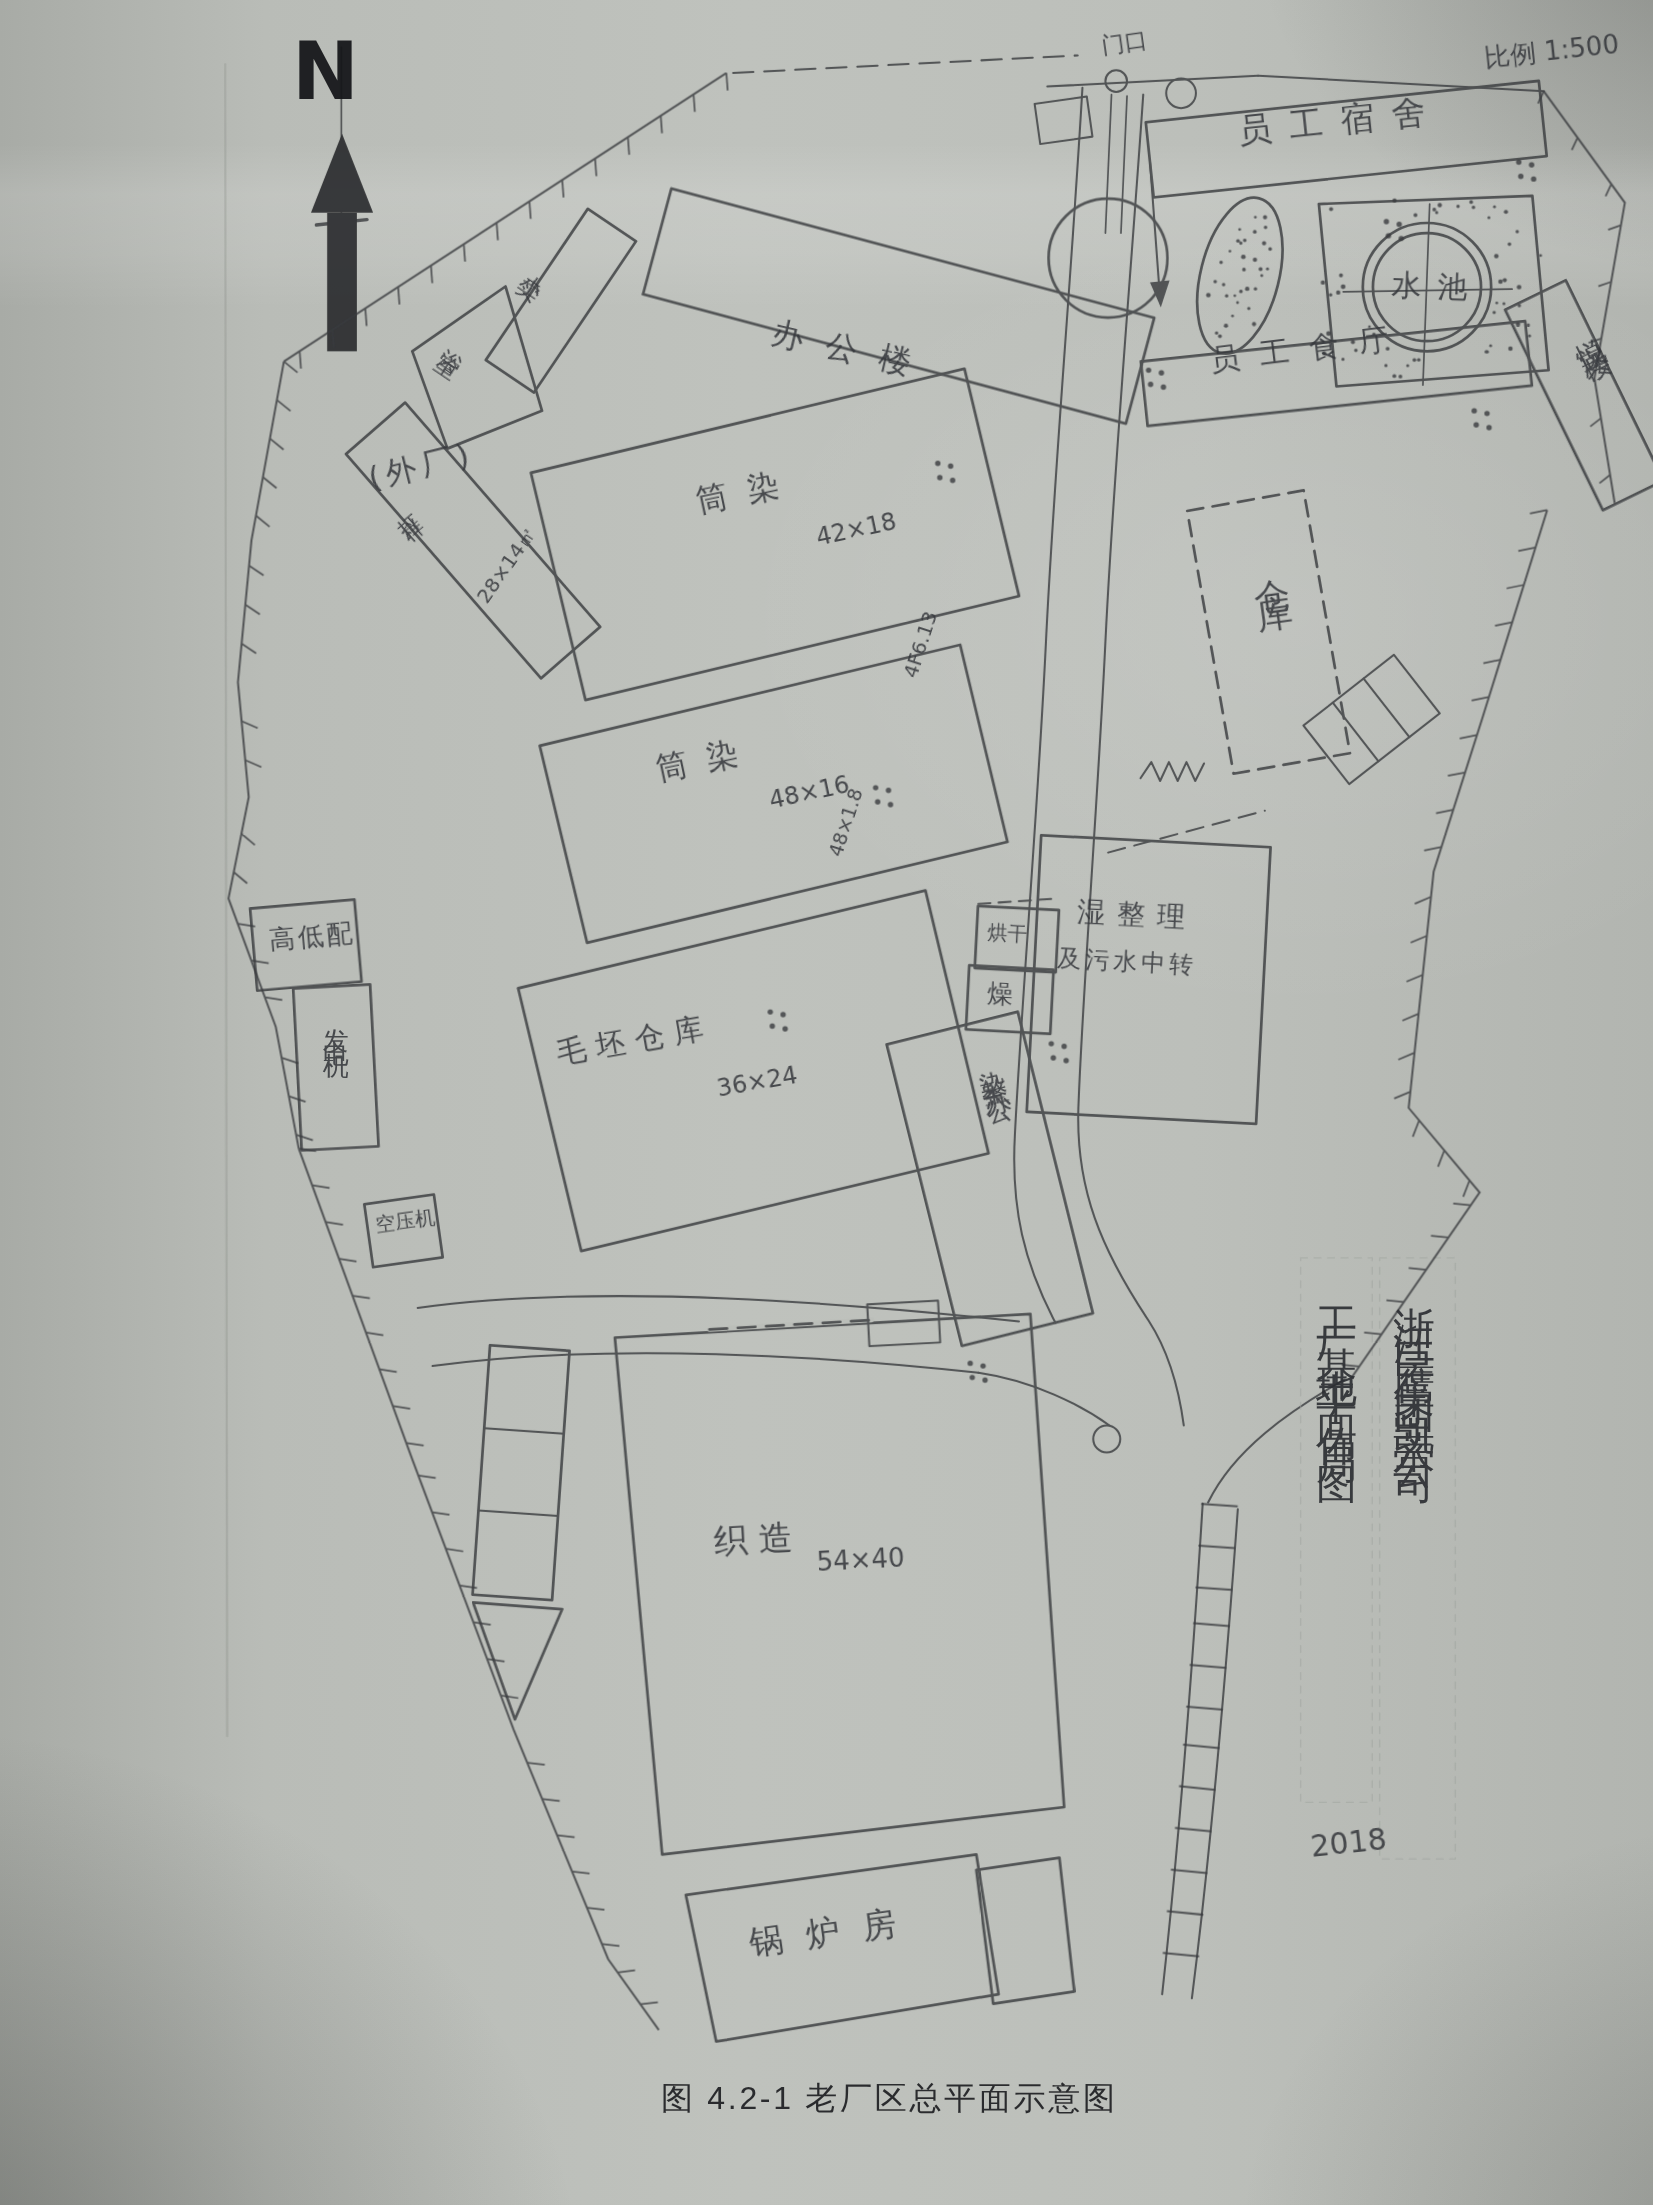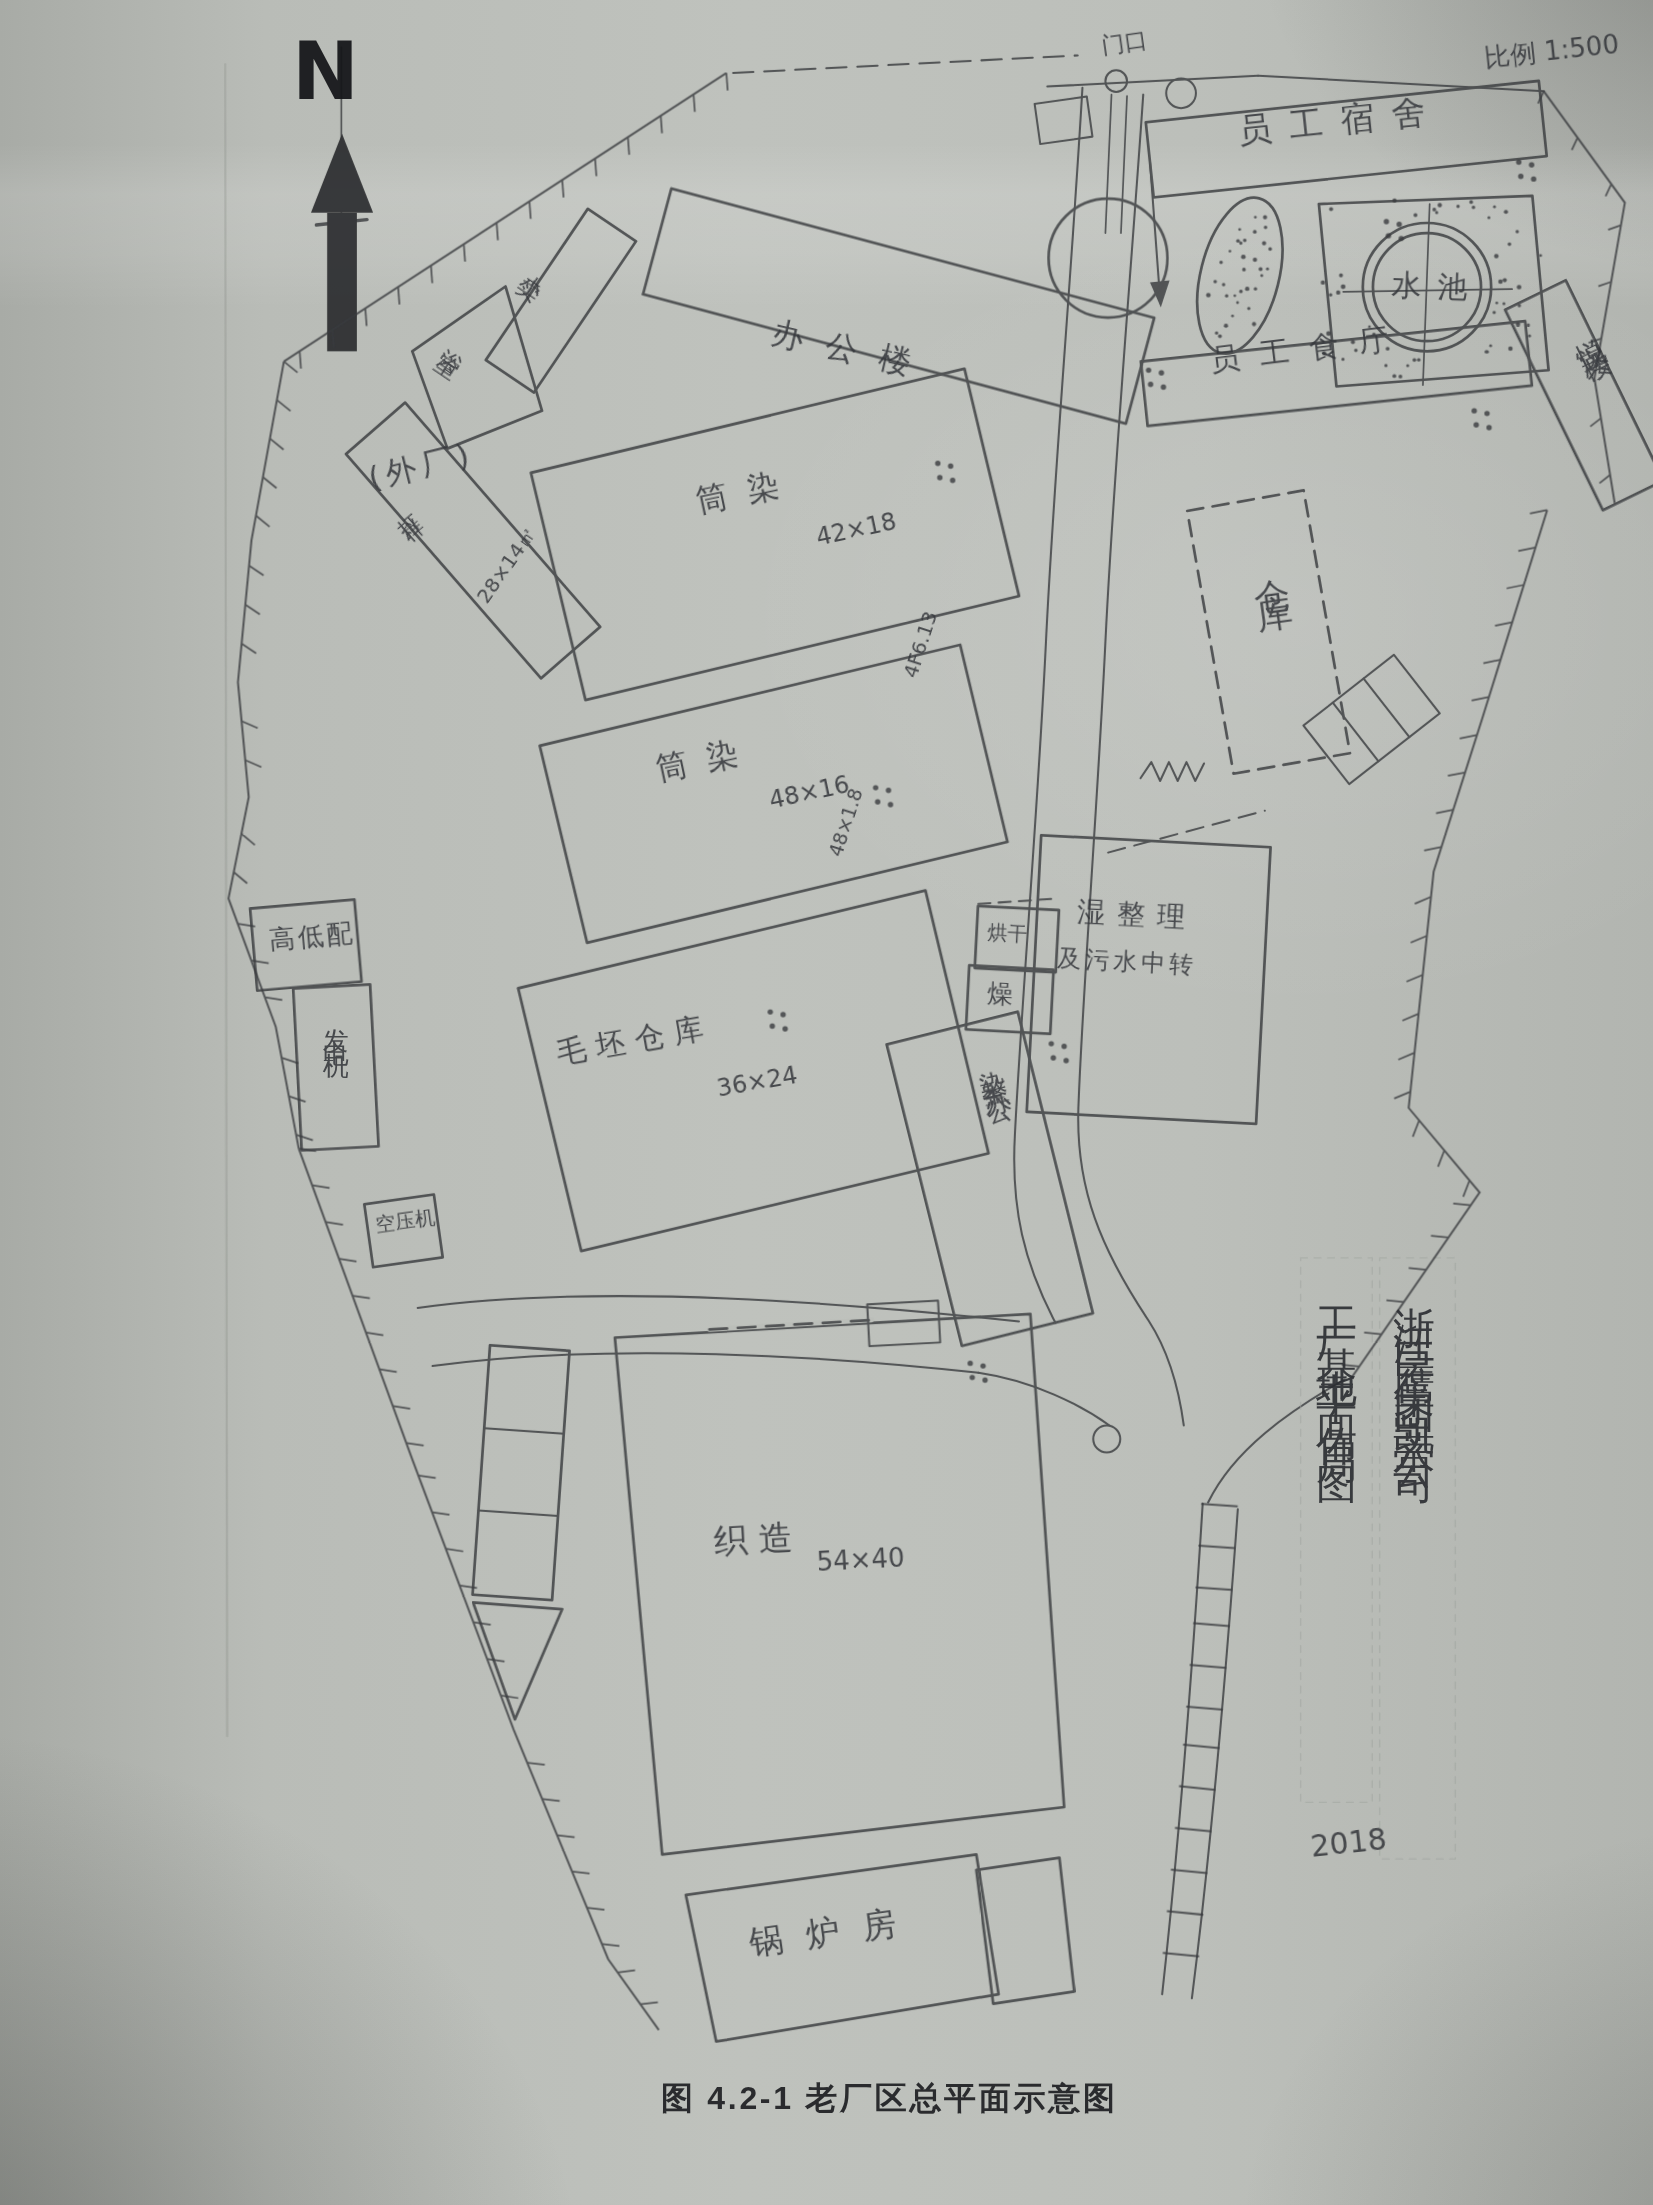--- a/index.html
+++ b/index.html
@@ -14,21 +14,21 @@
       linear-gradient(90deg, #a8aba6 0%, #b9bcb7 16%, #bfc2bd 45%, #bcbfba 72%, #b2b5b0 100%);
     font-family:"DejaVu Sans", sans-serif;
   }
   #plan-svg{position:absolute;left:0;top:0;filter:blur(0.3px) contrast(1.02);}
   .lbl{
     position:absolute;color:#34363b;opacity:.86;white-space:nowrap;
     transform-origin:left top;filter:blur(0.2px);
     font-family:"DejaVu Sans", sans-serif;line-height:1.05;
   }
   .vert{writing-mode:vertical-rl;text-orientation:upright;}
-  .caption{color:#1e1f22;opacity:.92;font-weight:700;filter:blur(0.2px);
+  .caption{color:#1e1f22;opacity:.92;font-weight:400;filter:blur(0.2px);
     font-family:"Liberation Sans", sans-serif;}
   .north{color:#17181b;font-weight:800;opacity:.95;}
 </style>
 </head>
 <body>
 
 <div id="photo">
 
   <svg id="plan-svg" width="1654" height="2205" viewBox="0 0 2448 3264">
     <g stroke="#3b3d40" fill="none" stroke-width="4" opacity="0.82" stroke-linecap="round" stroke-linejoin="round">

